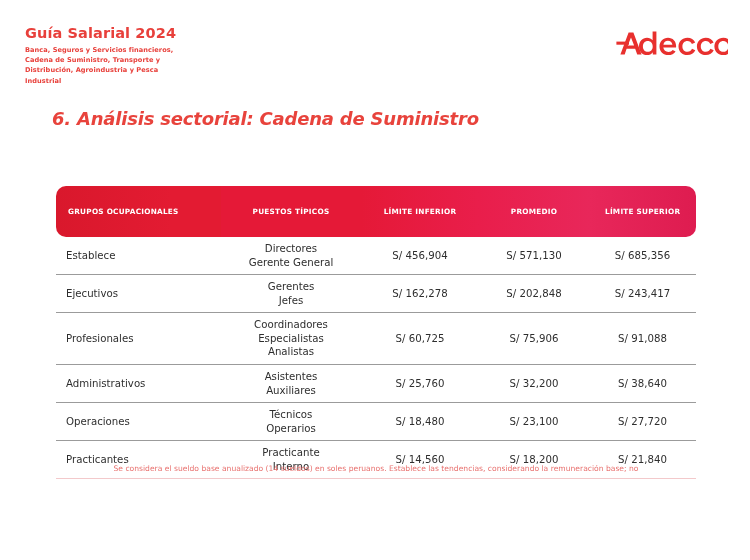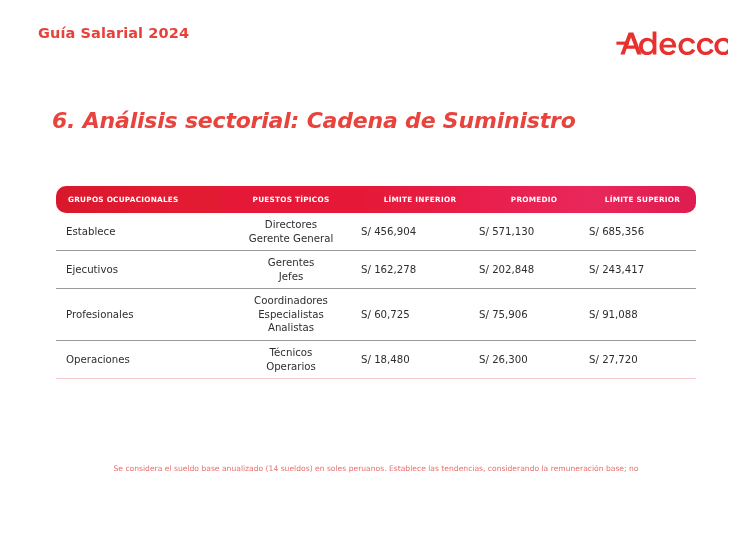--- a/index.html
+++ b/index.html
@@ -17,21 +17,21 @@
 
   
   #slide-header {
     position: absolute;
     top: 0; left: 0;
     width: 750px;
     height: 95px;
   }
   #brand-block {
     position: absolute;
-    left: 38px;
+    left: 25px;
     top: 26px;
     width: 280px;
   }
   #guide-title {
     color: #E8403B;
     font-family: "DejaVu Sans", sans-serif;
     font-size: 14.5px;
     font-weight: bold;
     letter-spacing: 0.1px;
     line-height: 1.1;
@@ -60,21 +60,21 @@
 
   
   #section-title {
     position: absolute;
     left: 52px;
     top: 108px;
     color: #E8433C;
     font-family: "DejaVu Sans", sans-serif;
     font-style: italic;
     font-weight: bold;
-    font-size: 22px;
+    font-size: 18px;
     letter-spacing: -0.2px;
     white-space: nowrap;
   }
 
   
   #table-block {
     position: absolute;
     left: 56px;
     top: 186px;
     width: 640px;
@@ -102,21 +102,21 @@
   thead tr.header-row {
     height: 19px;
   }
   thead th {
     background: #E51937;
     color: #ffffff;
     font-family: "DejaVu Sans", sans-serif;
     font-size: 7.3px;
     font-weight: bold;
     letter-spacing: 0.25px;
-    padding: 4px;
+    padding: 16px;
     height: 19px;
     vertical-align: middle;
     text-align: center;
     white-space: nowrap;
   }
   thead th.th-first {
     background: linear-gradient(90deg, #D9182C 0%, #E31B32 70%);
     border-top-left-radius: 10px;
     border-bottom-left-radius: 10px;
     text-align: left;
@@ -145,21 +145,21 @@
   }
   td.group-cell {
     text-align: left;
     padding-left: 10px;
   }
   td.roles-cell {
     text-align: center;
     margin-top: 18px;
   }
   td.num-cell {
-    text-align: left;
+    text-align: center;
   }
 
   
   #footnote {
     position: absolute;
     left: 56px;
     top: 463px;
     width: 640px;
     color: #E8706E;
     font-family: "DejaVu Sans", sans-serif;
@@ -169,20 +169,21 @@
   }
   #footnote .fn-line1 { display: block; }
   #footnote .fn-line2 { display: block; }
 </style>
 </head>
 <body>
 
 <div id="slide-header">
   <div id="brand-block">
     <div id="guide-title">Guía Salarial 2024</div>
+    <div id="guide-subtitle">Banca, Seguros y Servicios financieros, Cadena de Suministro, Transporte y Distribución, Agroindustria y Pesca Industrial</div>
   </div>
 
   <div id="adecco-logo">
     <svg width="112" height="30" viewBox="0 0 112 30">
       <g fill="#E8302E">
 
         <path d="M12.6 2.6 L17.4 2.6 L25.6 24.6 L21.2 24.6 L19.2 18.8 L10.6 18.8 L8.7 24.6 L4.4 24.6 Z M15.0 7.4 L11.8 15.6 L18.1 15.6 Z"></path>
         <rect x="0.4" y="11.6" width="12.6" height="3.1"></rect>
 
         <path d="M36.6 1.6 L40.4 1.6 L40.4 24.6 L36.8 24.6 L36.8 22.2 C35.5 24.1 33.5 25.1 31.0 25.1 C26.3 25.1 23.0 21.3 23.0 16.4 C23.0 11.5 26.3 7.7 31.0 7.7 C33.4 7.7 35.3 8.6 36.6 10.3 Z M31.8 11.0 C28.9 11.0 26.9 13.2 26.9 16.4 C26.9 19.6 28.9 21.8 31.8 21.8 C34.7 21.8 36.7 19.6 36.7 16.4 C36.7 13.2 34.7 11.0 31.8 11.0 Z"></path>
@@ -236,25 +237,39 @@
           <td class="num-cell">S/ 243,417</td>
         </tr>
         <tr>
           <td class="group-cell">Profesionales</td>
           <td class="roles-cell">Coordinadores<br>Especialistas<br>Analistas</td>
           <td class="num-cell">S/ 60,725</td>
           <td class="num-cell">S/ 75,906</td>
           <td class="num-cell">S/ 91,088</td>
         </tr>
         <tr>
+          <td class="group-cell">Administrativos</td>
+          <td class="roles-cell">Asistentes<br>Auxiliares</td>
+          <td class="num-cell">S/ 25,760</td>
+          <td class="num-cell">S/ 32,200</td>
+          <td class="num-cell">S/ 38,640</td>
+        </tr>
+        <tr>
           <td class="group-cell">Operaciones</td>
           <td class="roles-cell">Técnicos<br>Operarios</td>
           <td class="num-cell">S/ 18,480</td>
-          <td class="num-cell">S/ 26,300</td>
+          <td class="num-cell">S/ 23,100</td>
           <td class="num-cell">S/ 27,720</td>
+        </tr>
+        <tr>
+          <td class="group-cell">Practicantes</td>
+          <td class="roles-cell">Practicante<br>Interno</td>
+          <td class="num-cell">S/ 14,560</td>
+          <td class="num-cell">S/ 18,200</td>
+          <td class="num-cell">S/ 21,840</td>
         </tr>
       </tbody>
   </table>
 </div>
 
 <div id="footnote">
   <span class="fn-line1">Se considera el sueldo base anualizado (14 sueldos) en soles peruanos. Establece las tendencias, considerando la remuneración base; no</span>
 </div>
 
 </body></html>

